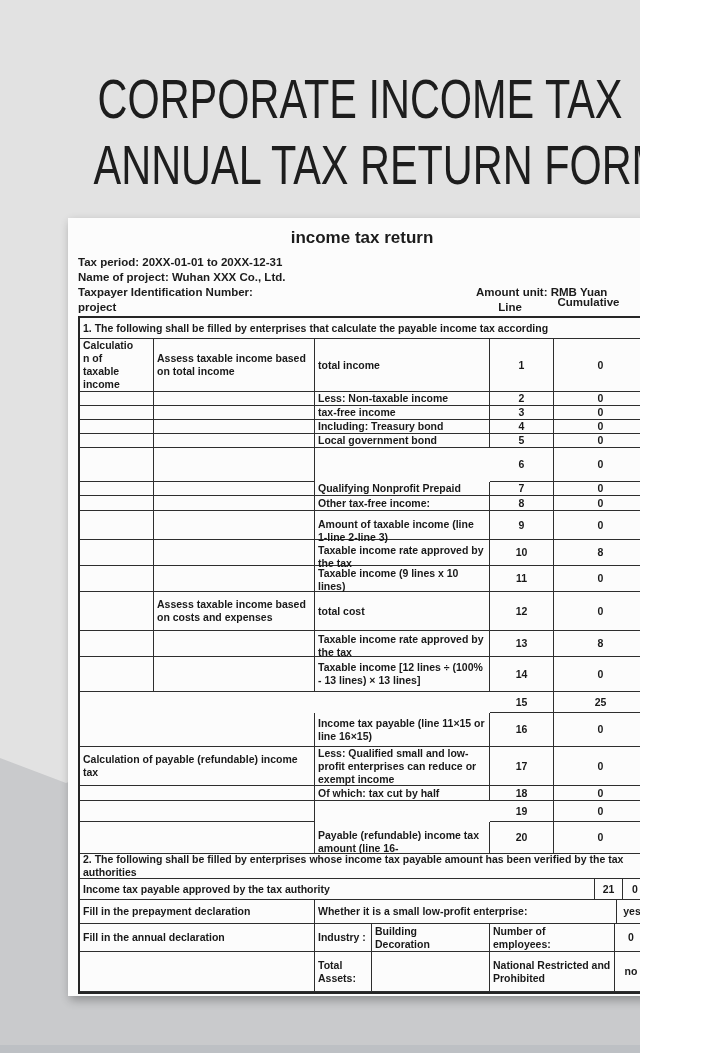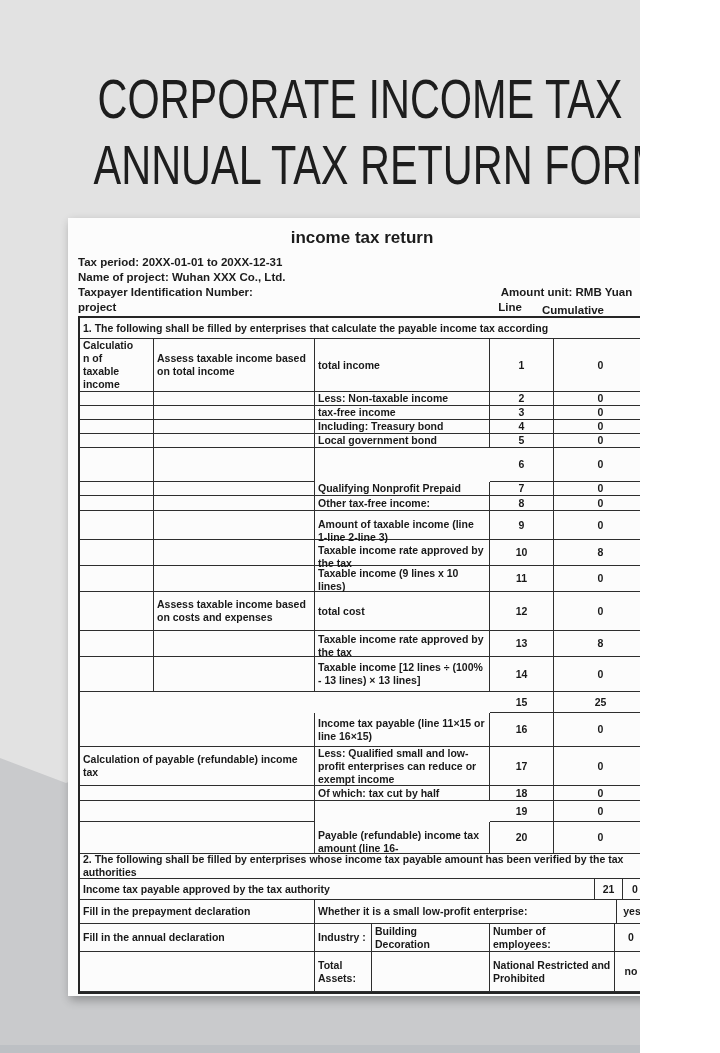--- a/index.html
+++ b/index.html
@@ -57,24 +57,24 @@
     <span class="tl">CORPORATE INCOME TAX</span>
     <span class="tl">ANNUAL TAX RETURN FORM</span>
   </div>
 
   <div id="doc">
     <div id="doctitle">income tax return</div>
 
     <div class="meta" style="left:10px;top:38px">Tax period: 20XX-01-01 to 20XX-12-31</div>
     <div class="meta" style="left:10px;top:53px">Name of project: Wuhan XXX Co., Ltd.</div>
     <div class="meta" style="left:10px;top:68px">Taxpayer Identification Number:</div>
-    <div class="meta" style="left:420px;top:68px;width:157px;text-align:center">Amount unit: RMB Yuan</div>
+    <div class="meta" style="left:408px;top:68px;width:157px;text-align:left">Amount unit: RMB Yuan</div>
     <div class="meta" style="left:10px;top:83px">project</div>
     <div class="meta" style="left:410px;top:83px;width:64px;text-align:center">Line</div>
-    <div class="meta" style="left:474px;top:86px;width:93px;text-align:left">Cumulative</div>
+    <div class="meta" style="left:474px;top:78px;width:93px;text-align:center">Cumulative</div>
 
     <div id="tbl">
 
       <div class="tr" style="height:21px">
         <div class="td rFull noR">1. The following shall be filled by enterprises that calculate the payable income tax according</div>
       </div>
 
       <div class="tr" style="height:53px">
         <div class="td rA" style="align-items:flex-start">
             <span style="width:56px;overflow-wrap:anywhere">Calculation of taxable income</span>

